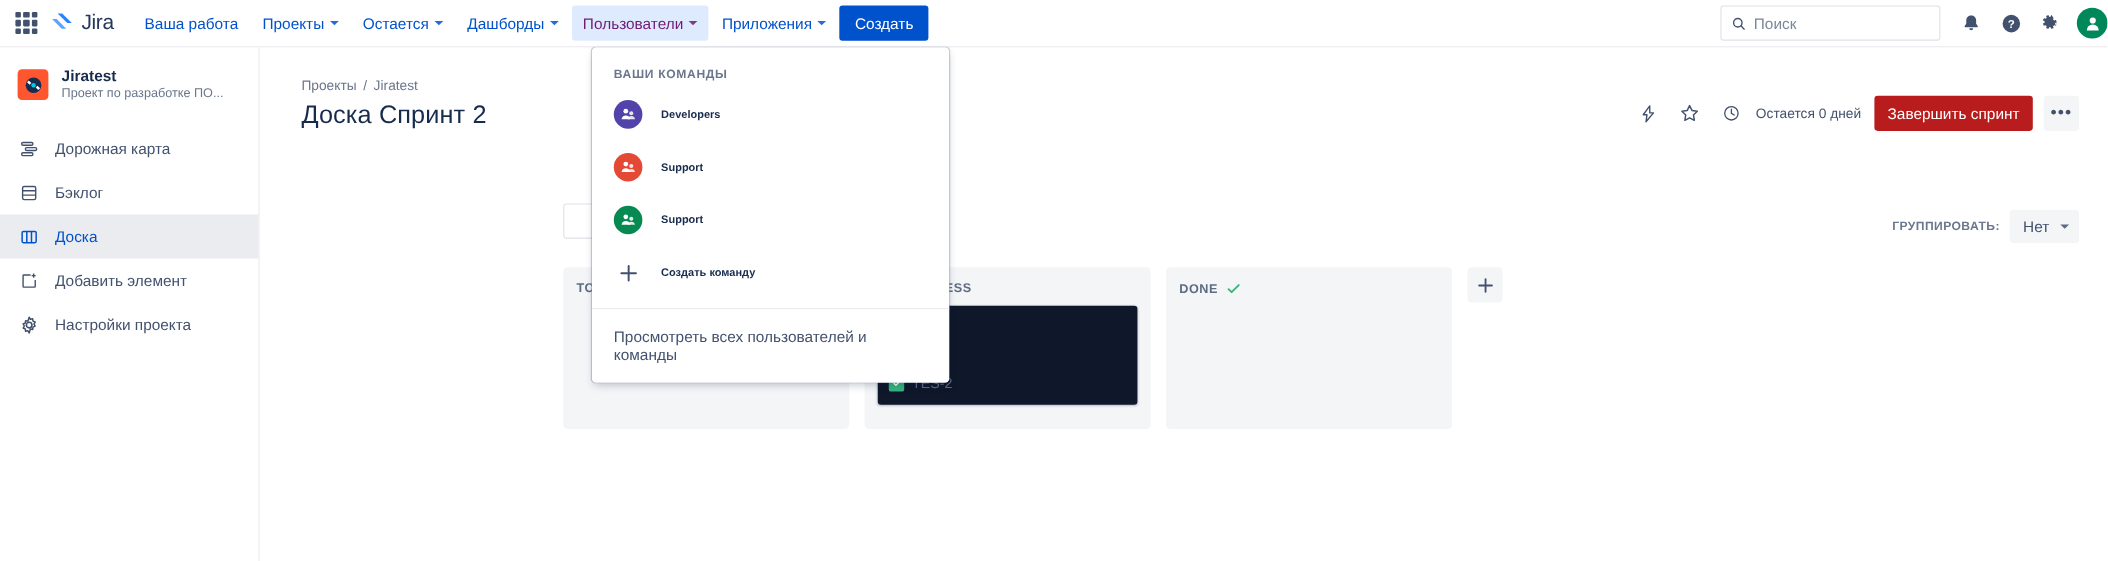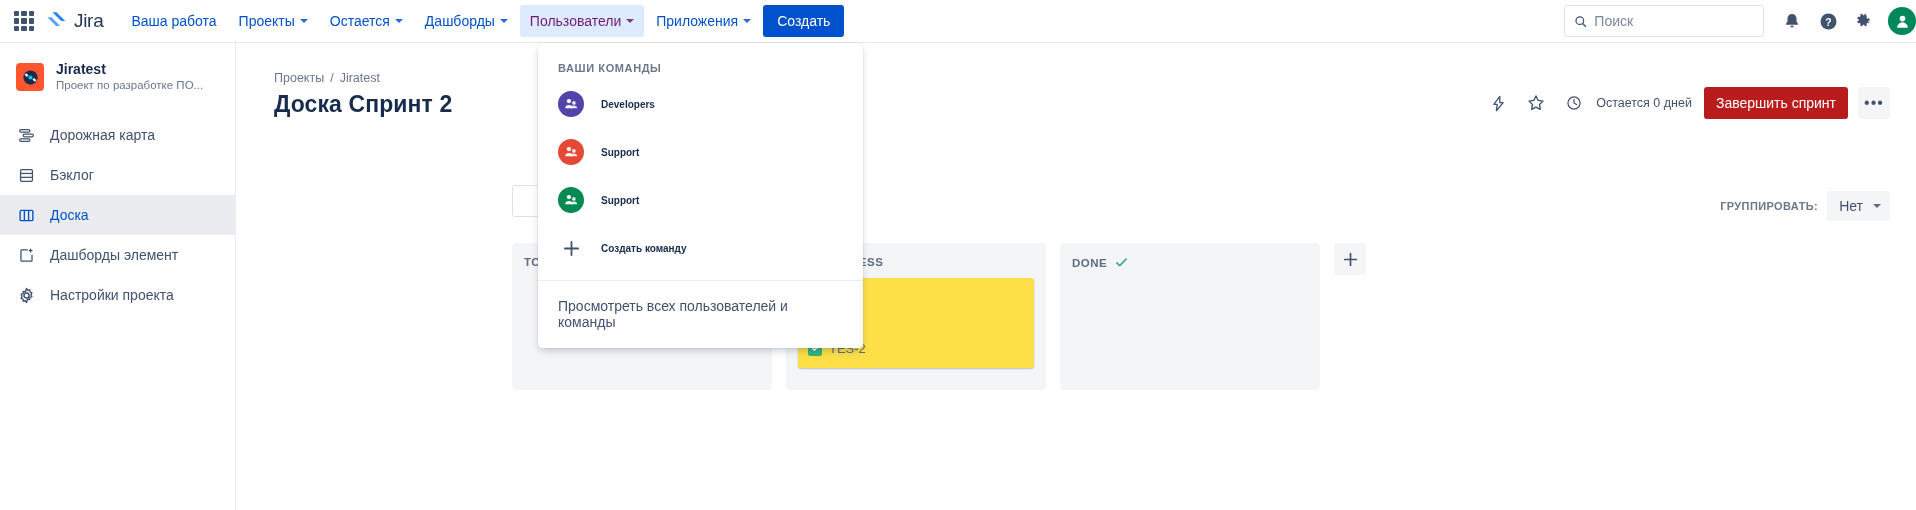--- a/index.html
+++ b/index.html
@@ -94,21 +94,21 @@
 
   
   .main {
     position: absolute; top: 43px; left: 236px;
     width: 1680px; height: 467px; background: #fff;
   }
   .crumbs { font-size: 12.5px; color: #6B778C; padding: 28px 0 0 38px; display: flex; gap: 6px; }
   .crumbs a { color: #6B778C; text-decoration: none; cursor: pointer; }
   .crumbs .sep { color: #6B778C; }
   .board-title {
-    font-size: 23px; font-weight: 700; color: #172B4D;
+    font-size: 23px; font-weight: 400; color: #172B4D;
     padding: 6px 0 0 38px; letter-spacing: .1px;
   }
   .head-right {
     position: absolute; right: 26px; top: 44px;
     display: flex; align-items: center; gap: 6px;
   }
   .days-left { font-size: 12.5px; color: #42526E; margin-right: 6px; }
   .complete-btn {
     background: #b91c1c; color: #fff; font-size: 14px; height: 32px; padding: 0 12px;
     border-radius: 3px; display: flex; align-items: center; cursor: pointer; border: none;
@@ -151,21 +151,21 @@
   
   .board { position: absolute; top: 200px; left: 276px; display: flex; gap: 14px; align-items: flex-start; }
   .col {
     width: 260px; min-height: 147px; background: #F4F5F7; border-radius: 4px; padding: 13px 12px 10px 12px;
   }
   .col-head {
     font-size: 11.5px; font-weight: 600; color: #5E6C84; letter-spacing: .5px;
     display: flex; align-items: center; gap: 8px; margin-bottom: 10px; text-transform: uppercase;
   }
   .card {
-    background: #fde047; border-radius: 3px; box-shadow: 0 1px 2px rgba(9,30,66,.25);
+    background: #0f172a; border-radius: 3px; box-shadow: 0 1px 2px rgba(9,30,66,.25);
     padding: 10px 10px 12px 10px; min-height: 90px;
     display: flex; flex-direction: column; justify-content: flex-end;
   }
   .card-meta { display: flex; align-items: center; gap: 7px; }
   .ticket-ico { width: 14px; height: 14px; border-radius: 2px; background: #36B37E; display:flex; align-items:center; justify-content:center; flex:none; }
   .ticket-key { font-size: 13px; color: #5E6C84; }
   .add-col {
     width: 32px; height: 32px; background: #F4F5F7; border-radius: 4px;
     display: flex; align-items: center; justify-content: center; cursor: pointer; color: #42526E;
   }
@@ -327,21 +327,21 @@
       <span>Доска</span>
     </div>
     <div class="side-item">
       <span class="s-ico">
         <svg width="17" height="17" viewBox="0 0 20 20">
             <path d="M11.5 3.5H4.2A.7.7 0 0 0 3.5 4.2v11.6a.7.7 0 0 0 .7.7h11.6a.7.7 0 0 0 .7-.7V9" fill="none" stroke="currentColor" stroke-width="1.5"></path>
             <line x1="14.8" y1="2" x2="14.8" y2="6.4" stroke="currentColor" stroke-width="1.5"></line>
             <line x1="12.6" y1="4.2" x2="17" y2="4.2" stroke="currentColor" stroke-width="1.5"></line>
           </svg>
       </span>
-      <span>Дашборды элемент</span>
+      <span>Добавить элемент</span>
     </div>
     <div class="side-item">
       <span class="s-ico">
         <svg width="17" height="17" viewBox="0 0 20 20">
             <circle cx="10" cy="10" r="3" fill="none" stroke="currentColor" stroke-width="1.7"></circle>
             <path d="M10 1.6l1.3 2.2 2.5-.5.3 2.5 2.3 1-1.2 2.2 1.2 2.2-2.3 1-.3 2.5-2.5-.5L10 18.4l-1.3-2.2-2.5.5-.3-2.5-2.3-1L4.8 11 3.6 8.8l2.3-1 .3-2.5 2.5.5z" fill="none" stroke="currentColor" stroke-width="1.6" stroke-linejoin="round"></path>
           </svg>
       </span>
       <span>Настройки проекта</span>
     </div>

